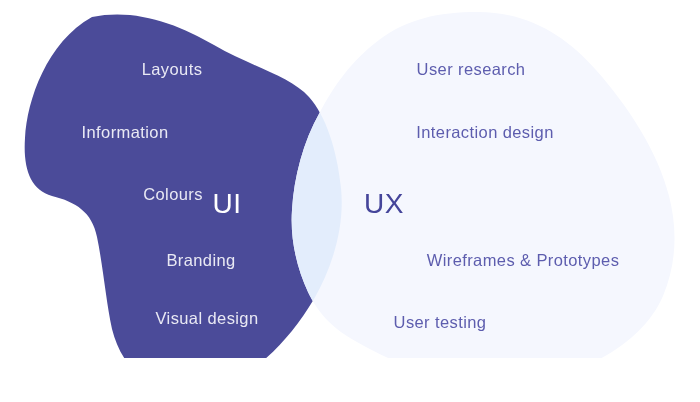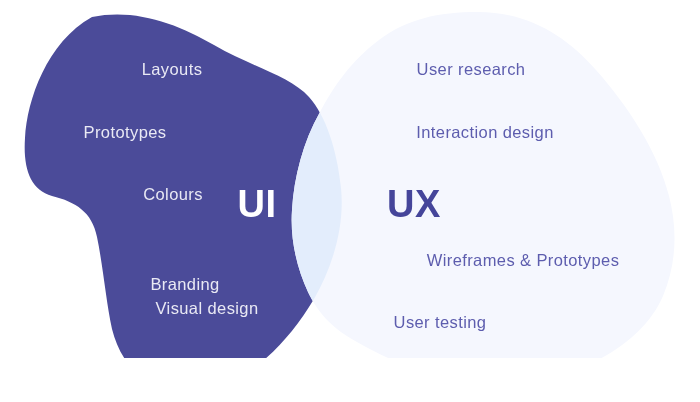--- a/index.html
+++ b/index.html
@@ -27,26 +27,25 @@
     letter-spacing: 0.4px;
     white-space: nowrap;
     user-select: none;
   }
   .lbl.left  { color: var(--left-text, #e9e9f4); }
   .lbl.right { color: var(--right-text, #5d5dae); }
 
   .title {
     position: absolute;
     transform: translate(-50%, -50%);
-    font-size: 38px;
-    font-weight: 700;
+    font-size: 28px;
+    font-weight: 400;
     letter-spacing: 0.5px;
     white-space: nowrap;
     user-select: none;
-    margin-left: 30px;
   }
   .title.ui { color: var(--left-title-text, #ffffff); }
   .title.ux { color: var(--right-title-text, #45459a); }
 </style>
 </head>
 <body>
 
 <div class="stage">
 
   <svg width="700" height="402" viewBox="0 0 700 402" aria-hidden="true">
@@ -101,24 +100,24 @@
              C 297 327, 279 349, 254 368
              C 228 388, 198 396, 170 391
              C 143 386, 120 362, 112 329
              C 106 301, 103 266, 97 237
              C 92 212, 76 202, 52 196
              C 30 190, 23 168, 25 138
              C 27 100, 47 42, 92 17 Z" fill="#e3edfc"></path>
   </svg>
 
   <div class="lbl left" style="left:172px; top:69px;">Layouts</div>
-  <div class="lbl left" style="left:125px; top:132px;">Prototypes</div>
+  <div class="lbl left" style="left:125px; top:132px;">Information</div>
   <div class="lbl left" style="left:141px; top:194px;margin-left:32px;">Colours</div>
-  <div class="lbl left" style="left:185px; top:260px;margin-top:24px;">Branding</div>
-  <div class="lbl left" style="left:207px; top:308px;">Visual design</div>
+  <div class="lbl left" style="left:201px; top:260px;">Branding</div>
+  <div class="lbl left" style="left:207px; top:318px;">Visual design</div>
   <div class="title ui" style="left:227px; top:204px;">UI</div>
 
   <div class="lbl right" style="left:457px; top:69px;padding-left:28px;">User research</div>
   <div class="lbl right" style="left:485px; top:132px;">Interaction design</div>
   <div class="lbl right" style="left:523px; top:260px;">Wireframes &amp; Prototypes</div>
   <div class="lbl right" style="left:440px; top:322px;">User testing</div>
   <div class="title ux" style="left:384px; top:204px;">UX</div>
 
 </div>
 

